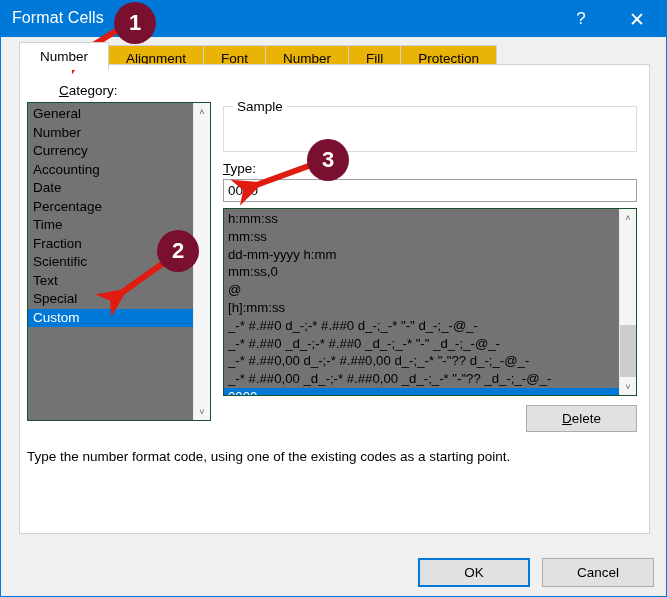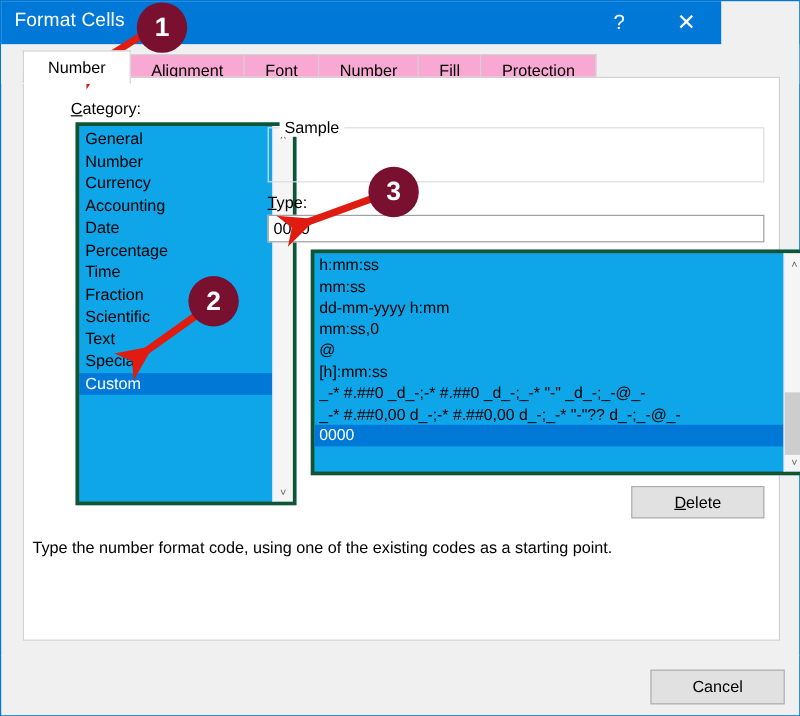--- a/index.html
+++ b/index.html
@@ -6,46 +6,46 @@
   body{
     width:667px;height:597px;overflow:hidden;
     font-family:"Liberation Sans","DejaVu Sans",sans-serif;
     font-size:13px;color:#000;background:#f0f0f0;
     -webkit-font-smoothing:antialiased;
   }
   .dialog{position:absolute;left:0;top:0;width:667px;height:597px;background:#f0f0f0;
     border:1px solid #0078d7;box-sizing:border-box;}
 
   
-  .titlebar{position:absolute;left:0;top:0;width:600px;height:36px;background:#0078d7;}
+  .titlebar{position:absolute;left:0;top:0;width:665px;height:36px;background:#0078d7;}
   .title-text{position:absolute;left:11px;top:8px;font-size:16px;color:#fff;
     font-family:"Liberation Sans","DejaVu Sans",sans-serif;letter-spacing:.1px;}
   .tb-btn{position:absolute;top:0;height:36px;width:46px;color:#fff;font-size:17px;
     display:flex;align-items:center;justify-content:center;cursor:default;}
   .tb-help{right:62px;}
   .tb-close{right:6px;font-size:19px;}
 
   
   .tabstrip{position:absolute;left:0;top:36px;width:665px;height:33px;background:#f0f0f0;}
   .tabs{position:absolute;left:18px;top:5px;height:28px;display:flex;align-items:flex-end;}
-  .tab{height:25px;line-height:25px;padding:0 17px;background:#f9a8d4;
+  .tab{height:25px;line-height:25px;padding:0 17px;background:#eab308;
     border:1px solid #d2d2d2;border-bottom:none;box-sizing:border-box;font-size:13.5px;
     color:#000;margin-right:-1px;cursor:default;}
   .tab.active{background:#ffffff;height:28px;line-height:27px;border:1px solid #d2d2d2;
     border-bottom:1px solid #fff;position:relative;z-index:3;padding:0 20px;}
   .tabpage{position:absolute;left:18px;top:63px;width:631px;height:470px;background:#ffffff;
     border:1px solid #d2d2d2;box-sizing:border-box;}
 
   
   .lbl{position:absolute;font-size:13.5px;color:#000;}
   .u{text-decoration:underline;text-underline-offset:1px;}
 
   
   .cat-label{left:26px;top:82px;margin-left:32px;}
-  .listbox{position:absolute;background:#0ea5e9;border:3px solid #14532d;box-sizing:border-box;margin-left:36px;}
+  .listbox{position:absolute;background:#737373;border:1px solid #14532d;box-sizing:border-box;}
   #category-list{left:26px;top:101px;width:184px;height:319px;}
   .cat-items{position:absolute;left:0;top:0;right:17px;top:0;bottom:0;padding:2px 0 0 0;}
   .cat-item{height:18.5px;line-height:18.5px;padding-left:5px;font-size:13.5px;color:#000;
     white-space:nowrap;cursor:default;}
   .cat-item.sel{background:#0078d7;color:#fff;}
   .sb{position:absolute;top:0;right:0;width:16px;bottom:0;background:#f5f5f5;
     border-left:1px solid #ececec;}
   .sb-arrow{position:absolute;left:0;width:16px;height:17px;display:flex;
     align-items:center;justify-content:center;color:#606060;font-size:9px;cursor:default;}
   .sb-arrow.up{top:0;}
@@ -153,38 +153,41 @@
   <input id="type-input" value="0000" style="">
 
   <div class="listbox" id="type-list">
     <div class="type-items" id="type-items">
         <div class="type-item">h:mm:ss</div>
         <div class="type-item">mm:ss</div>
         <div class="type-item">dd-mm-yyyy h:mm</div>
         <div class="type-item">mm:ss,0</div>
         <div class="type-item">@</div>
         <div class="type-item">[h]:mm:ss</div>
+        <div class="type-item">_-* #.##0 d_-;-* #.##0 d_-;_-* "-" d_-;_-@_-</div>
         <div class="type-item">_-* #.##0 _d_-;-* #.##0 _d_-;_-* "-" _d_-;_-@_-</div>
         <div class="type-item">_-* #.##0,00 d_-;-* #.##0,00 d_-;_-* "-"?? d_-;_-@_-</div>
+        <div class="type-item">_-* #.##0,00 _d_-;-* #.##0,00 _d_-;_-* "-"?? _d_-;_-@_-</div>
         <div class="type-item sel">0000</div>
       </div>
     <div class="sb">
       <div class="sb-arrow up">˄</div>
       <div class="sb-thumb" style="top:116px;height:52px;"></div>
       <div class="sb-arrow dn">˅</div>
     </div>
   </div>
 
   <div id="delete-button">
     <span><span class="u">D</span>elete</span>
   </div>
 
   <div class="desc">Type the number format code, using one of the existing codes as a starting point.</div>
 
   <div class="footer-sep"></div>
+  <div class="btn" id="ok-button">OK</div>
   <div class="btn" id="cancel-button">Cancel</div>
 
   <svg class="arrow-svg" viewBox="0 0 667 597">
     <defs>
       <marker id="ah" markerWidth="5" markerHeight="5" refX="2.2" refY="2.5" orient="auto">
         <path d="M5,0.2 L0,2.5 L5,4.8 L3.6,2.5 Z" fill="#e01b10"></path>
       </marker>
     </defs>
     <line x1="118" y1="28" x2="78" y2="53" stroke="#e01b10" stroke-width="6" marker-end="url(#ah)"></line>
     <line x1="168" y1="258" x2="116" y2="295" stroke="#e01b10" stroke-width="6" marker-end="url(#ah)"></line>

